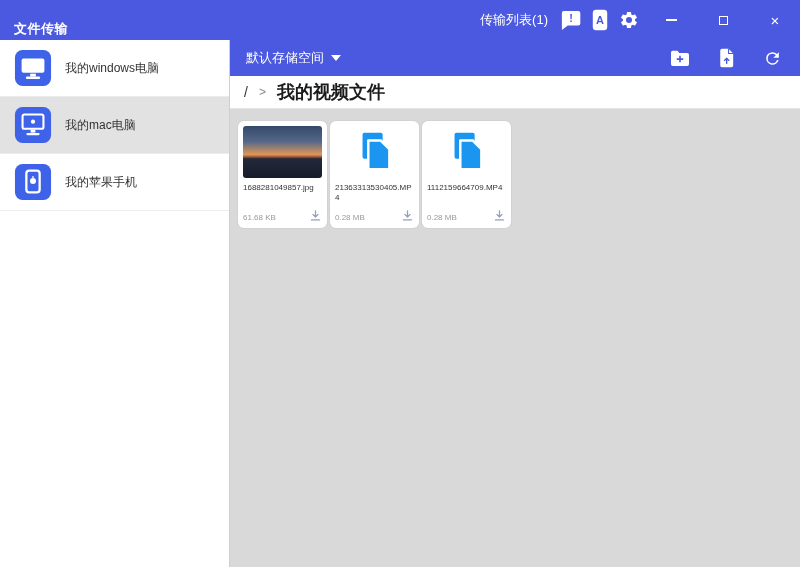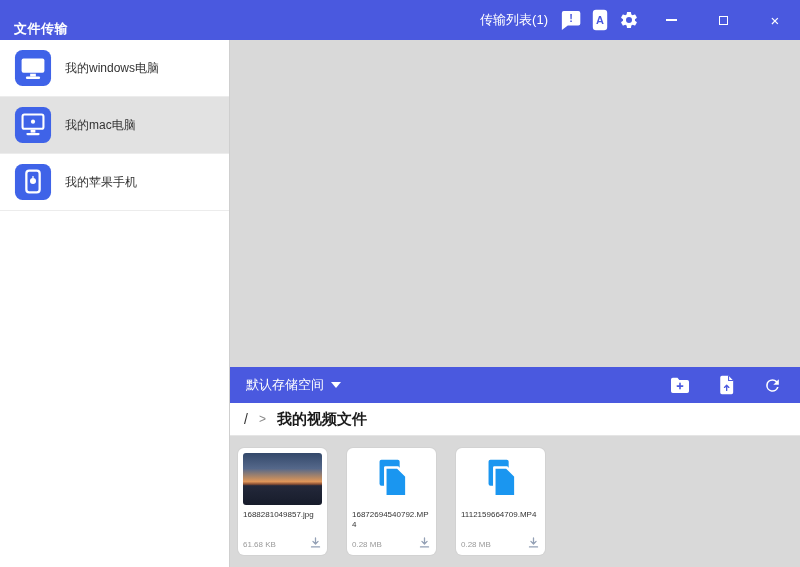--- a/index.html
+++ b/index.html
@@ -24,33 +24,33 @@
   
   .sidebar { width:230px; background:#fff; border-right:1px solid #cfcfcf; display:flex; flex-direction:column; }
   .side-item { height:57px; display:flex; align-items:center; gap:13px; padding:0 14px; border-bottom:1px solid #ececec; cursor:pointer; background:#fff; }
   .side-item.selected { background:#e2e2e2; }
   .side-label { font-size:12px; color:#333; }
   .device-header { height:37px; display:flex; align-items:center; justify-content:space-between; padding:0 14px; border-bottom:1px solid #ececec; }
   .device-header-label { color:#4a59df; font-size:13px; font-weight:bold; }
   .add-device { color:#4a59df; font-size:21px; font-weight:400; line-height:1; cursor:pointer; padding:0 3px; }
 
   
-  .main { flex:1; display:flex; flex-direction:column; min-width:0; background:#d9d9d9;justify-content:flex-end; }
+  .main { flex:1; display:flex; flex-direction:column; min-width:0; background:#d9d9d9; }
   .toolbar { height:36px; background:#4a59df; display:flex; align-items:center; padding:0 16px; flex:0 0 auto; }
   .storage-dd { display:flex; align-items:center; gap:7px; color:#fff; font-size:13px; cursor:pointer; }
   .dd-caret { width:0; height:0; border-left:5px solid transparent; border-right:5px solid transparent; border-top:6px solid #fff; display:inline-block; }
   .toolbar-icons { margin-left:auto; display:flex; align-items:center; gap:22px; }
   .toolbar-iconbtn { display:flex; align-items:center; justify-content:center; width:24px; height:24px; cursor:pointer; }
 
   .breadcrumb { height:33px; background:#fff; display:flex; align-items:center; gap:11px; padding:0 14px; flex:0 0 auto; border-bottom:1px solid #e5e5e5; }
   .bc-root { font-size:14px; color:#333; cursor:pointer; }
   .bc-sep { font-size:12px; color:#888; }
-  .bc-current { font-size:15px; color:#1b1b1b; font-weight:bold; }
-
-  .grid { padding:12px 8px; display:flex; gap:20px; align-items:flex-start; overflow:hidden; }
+  .bc-current { font-size:18px; color:#1b1b1b; font-weight:bold; }
+
+  .grid { padding:12px 8px; display:flex; gap:3px; align-items:flex-start; overflow:hidden; }
   .card { width:89px; background:#fff; border-radius:6px; padding:5px 5px 6px; cursor:pointer; box-shadow:0 0 0 1px rgba(0,0,0,0.03); }
   .thumb { width:79px; height:52px; border-radius:3px; margin-bottom:5px;
     background:linear-gradient(180deg,#33486a 0%,#55688a 30%,#b98a63 48%,#e0965a 55%,#8a4f33 60%,#23283a 63%,#171c2b 100%); }
   .icon-wrap { height:52px; display:flex; align-items:center; justify-content:center; margin-bottom:5px; }
   .fname { font-size:8px; color:#333; word-break:break-all; line-height:1.3; min-height:21px; }
   .card-foot { display:flex; justify-content:space-between; align-items:flex-end; margin-top:5px; }
   .fsize { font-size:8px; color:#9a9a9a; }
   .dl-btn { display:flex; align-items:center; justify-content:center; width:13px; height:13px; cursor:pointer; }
 </style>
 </head>
@@ -187,21 +187,21 @@
           </div>
         </div>
 
         <div class="card">
           <div class="icon-wrap">
             <svg width="46" height="46" viewBox="0 0 48 48">
               <rect x="11" y="4" width="21" height="27" rx="2" fill="#1a96f0"></rect>
               <path d="M17 12h13l9 9v21H17z" fill="#1a96f0" stroke="#ffffff" stroke-width="2.6" stroke-linejoin="round"></path>
             </svg>
           </div>
-          <div class="fname">16872694540792.MP4</div>
+          <div class="fname">21363313530405.MP4</div>
           <div class="card-foot">
             <span class="fsize">0.28 MB</span>
             <span class="dl-btn">
               <svg width="11" height="11" viewBox="0 0 12 12">
                 <path d="M6 1v6M3.2 4.8 6 7.6 8.8 4.8" stroke="#93a0b5" stroke-width="1.4" fill="none" stroke-linecap="round" stroke-linejoin="round"></path>
                 <path d="M1.6 10.8h8.8" stroke="#93a0b5" stroke-width="1.4" stroke-linecap="round"></path>
               </svg>
             </span>
           </div>
         </div>

